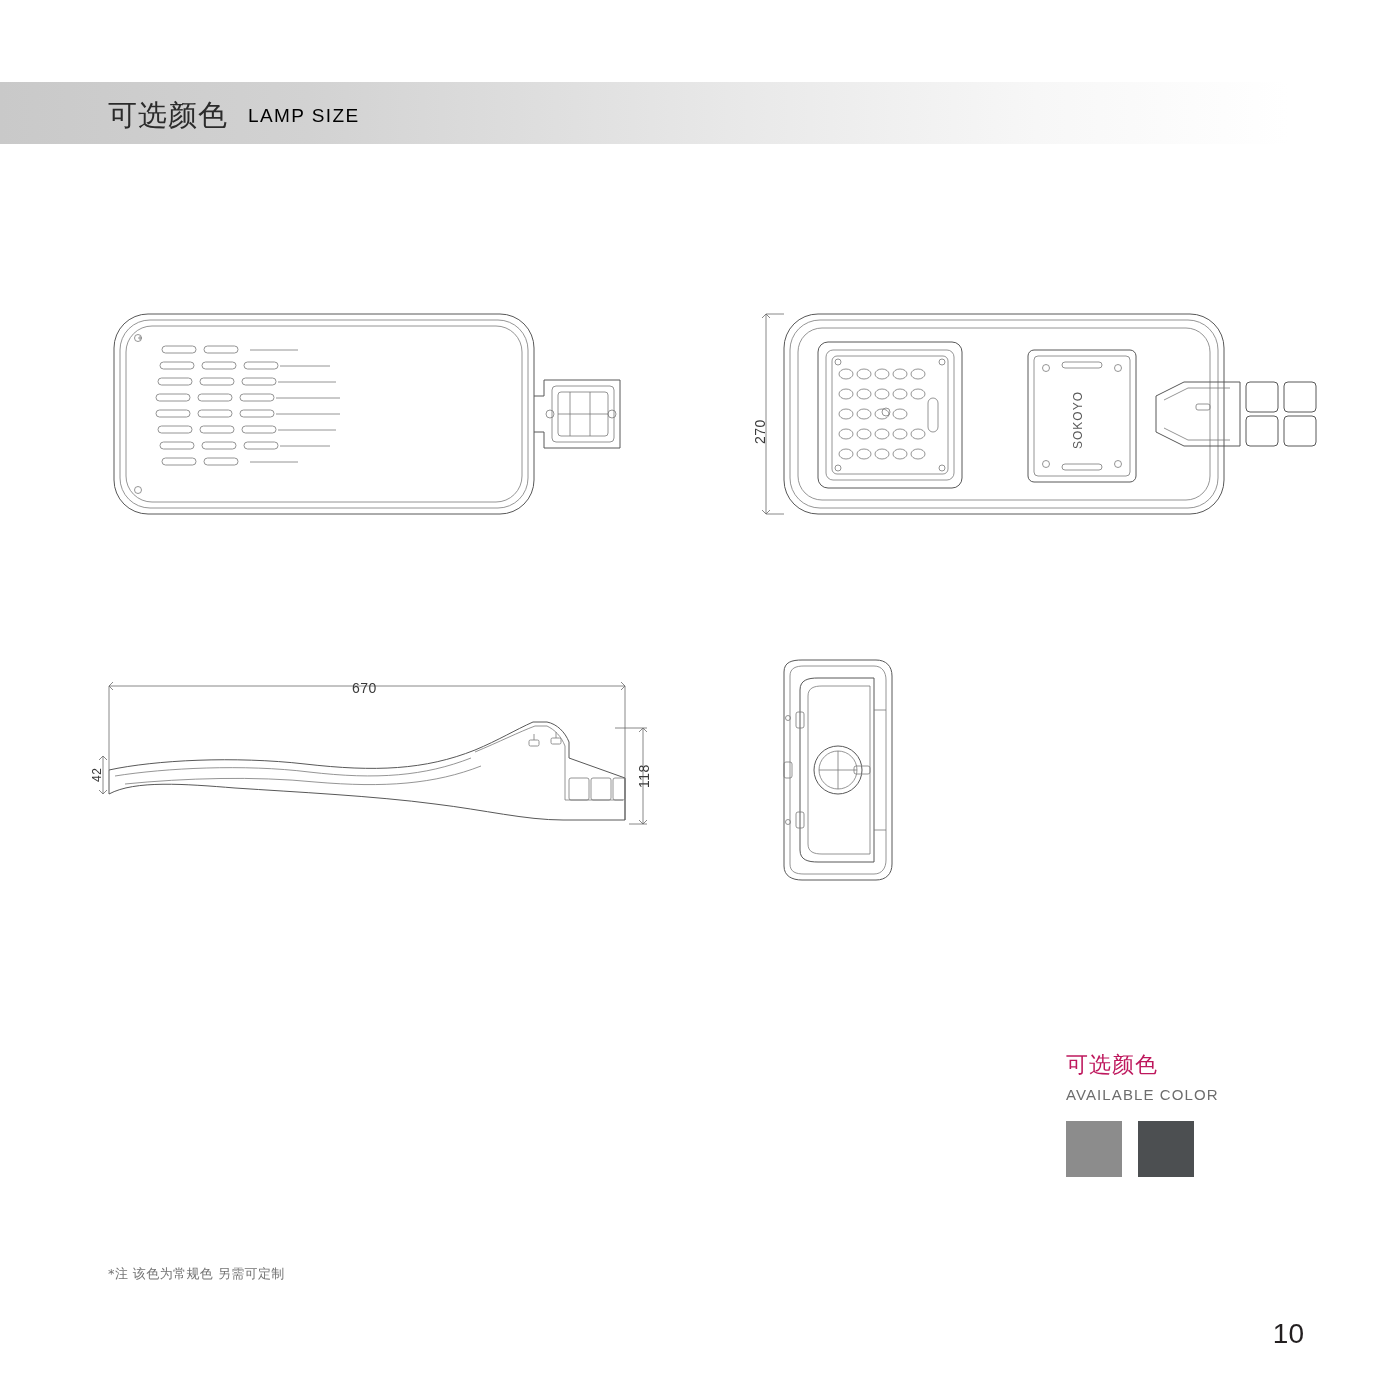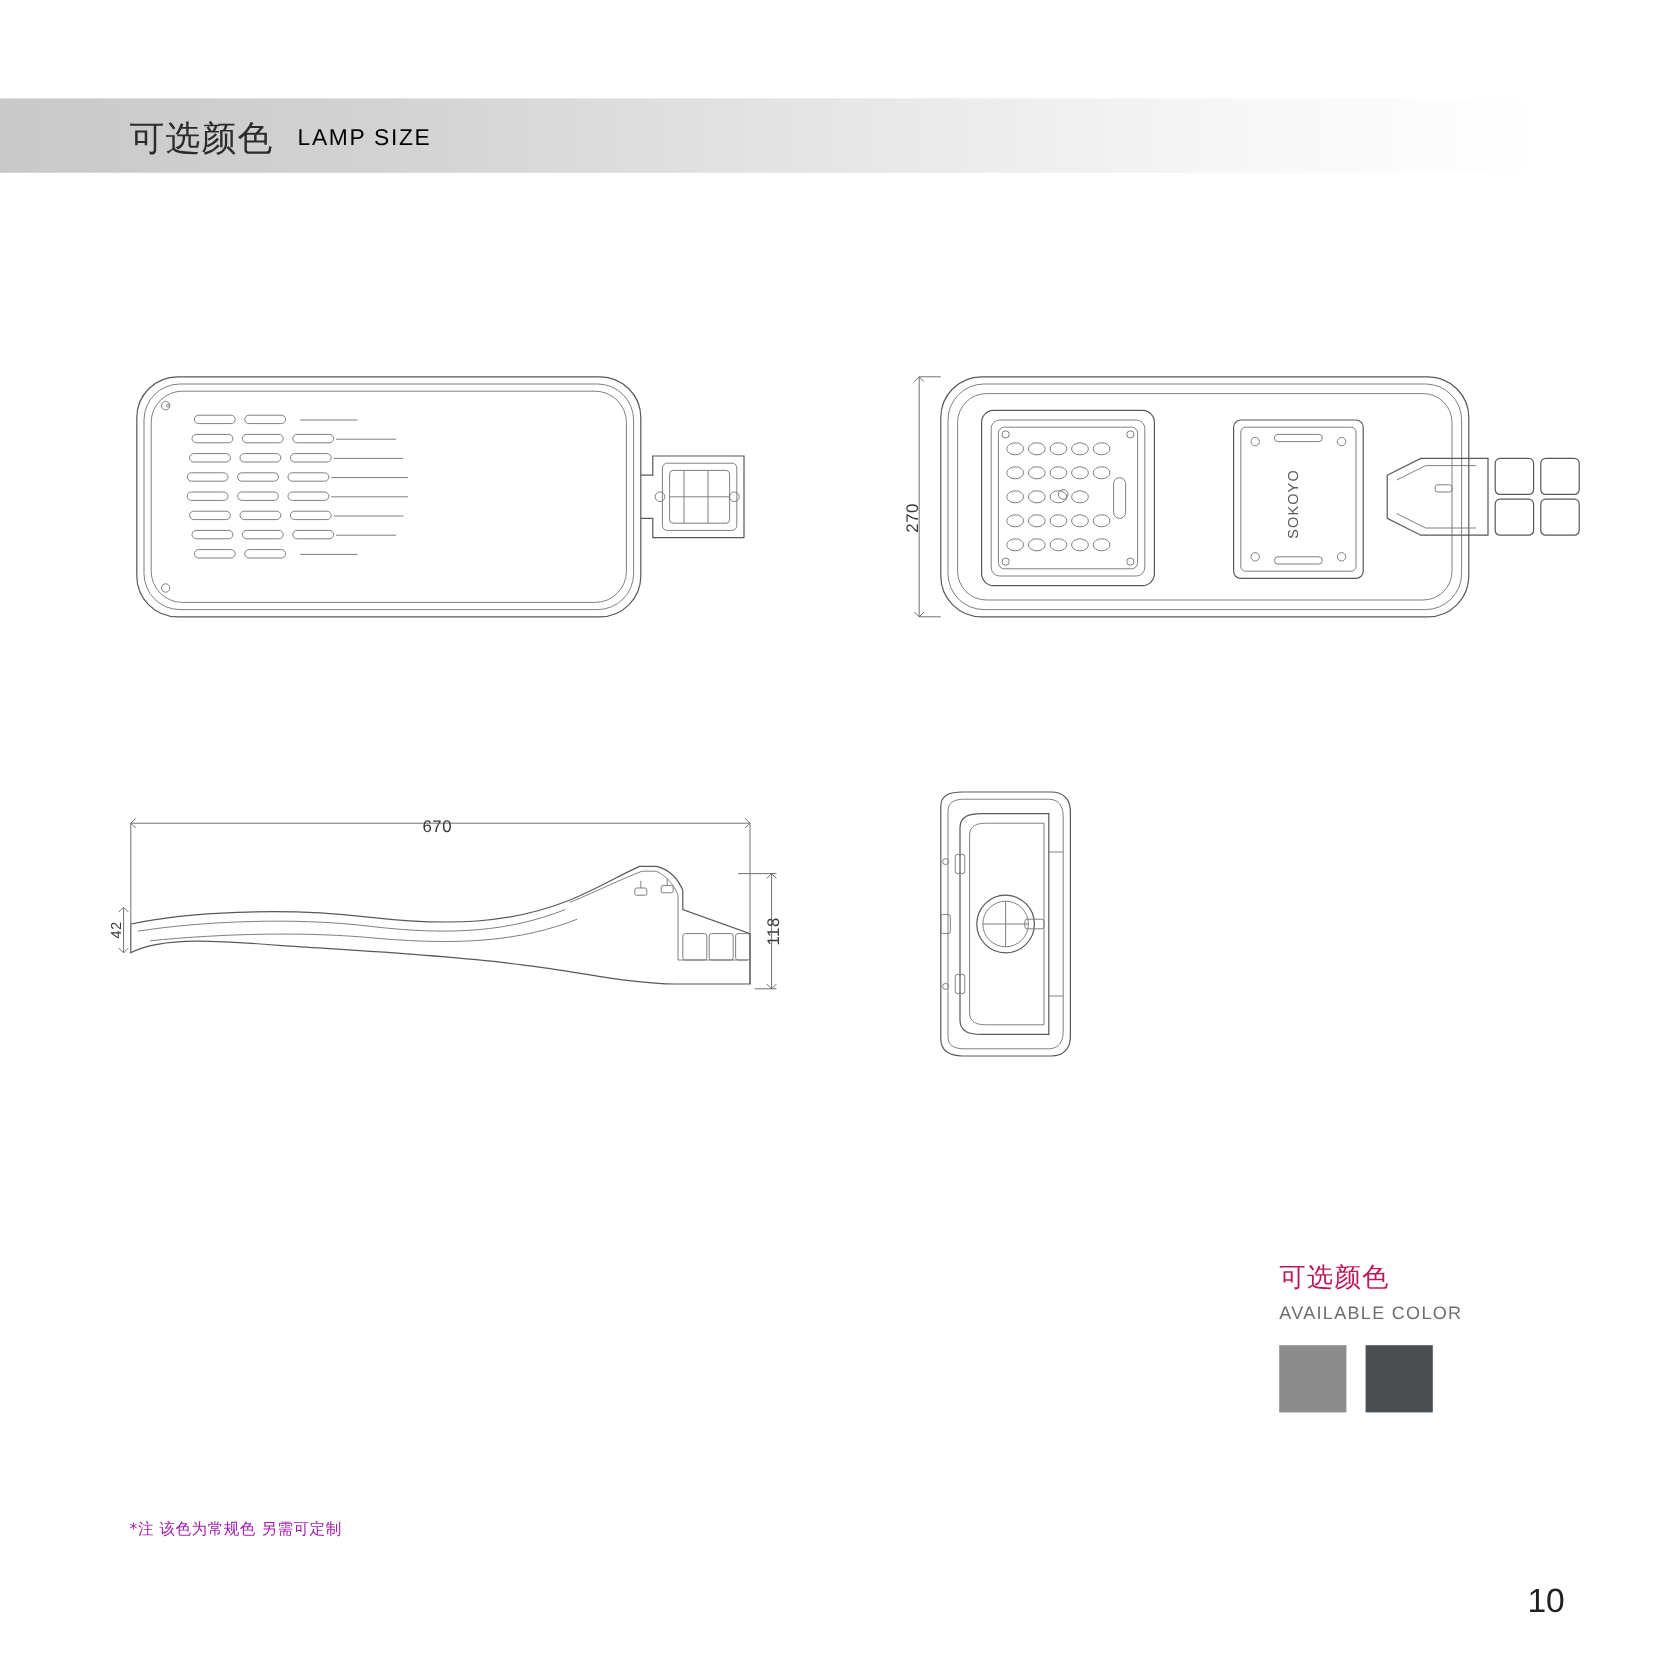--- a/index.html
+++ b/index.html
@@ -89,21 +89,21 @@
     width: 56px;
     height: 56px;
   }
 
   
   .footnote {
     position: absolute;
     left: 108px;
     top: 1265px;
     font-size: 13px;
-    color: #a21caf;
+    color: #737373;
     font-family: "DejaVu Sans", "Liberation Sans", sans-serif;
     letter-spacing: 0.4px;
   }
   .page-number {
     position: absolute;
     right: 96px;
     top: 1318px;
     font-size: 28px;
     color: #231f20;
     font-family: "Liberation Sans", sans-serif;

